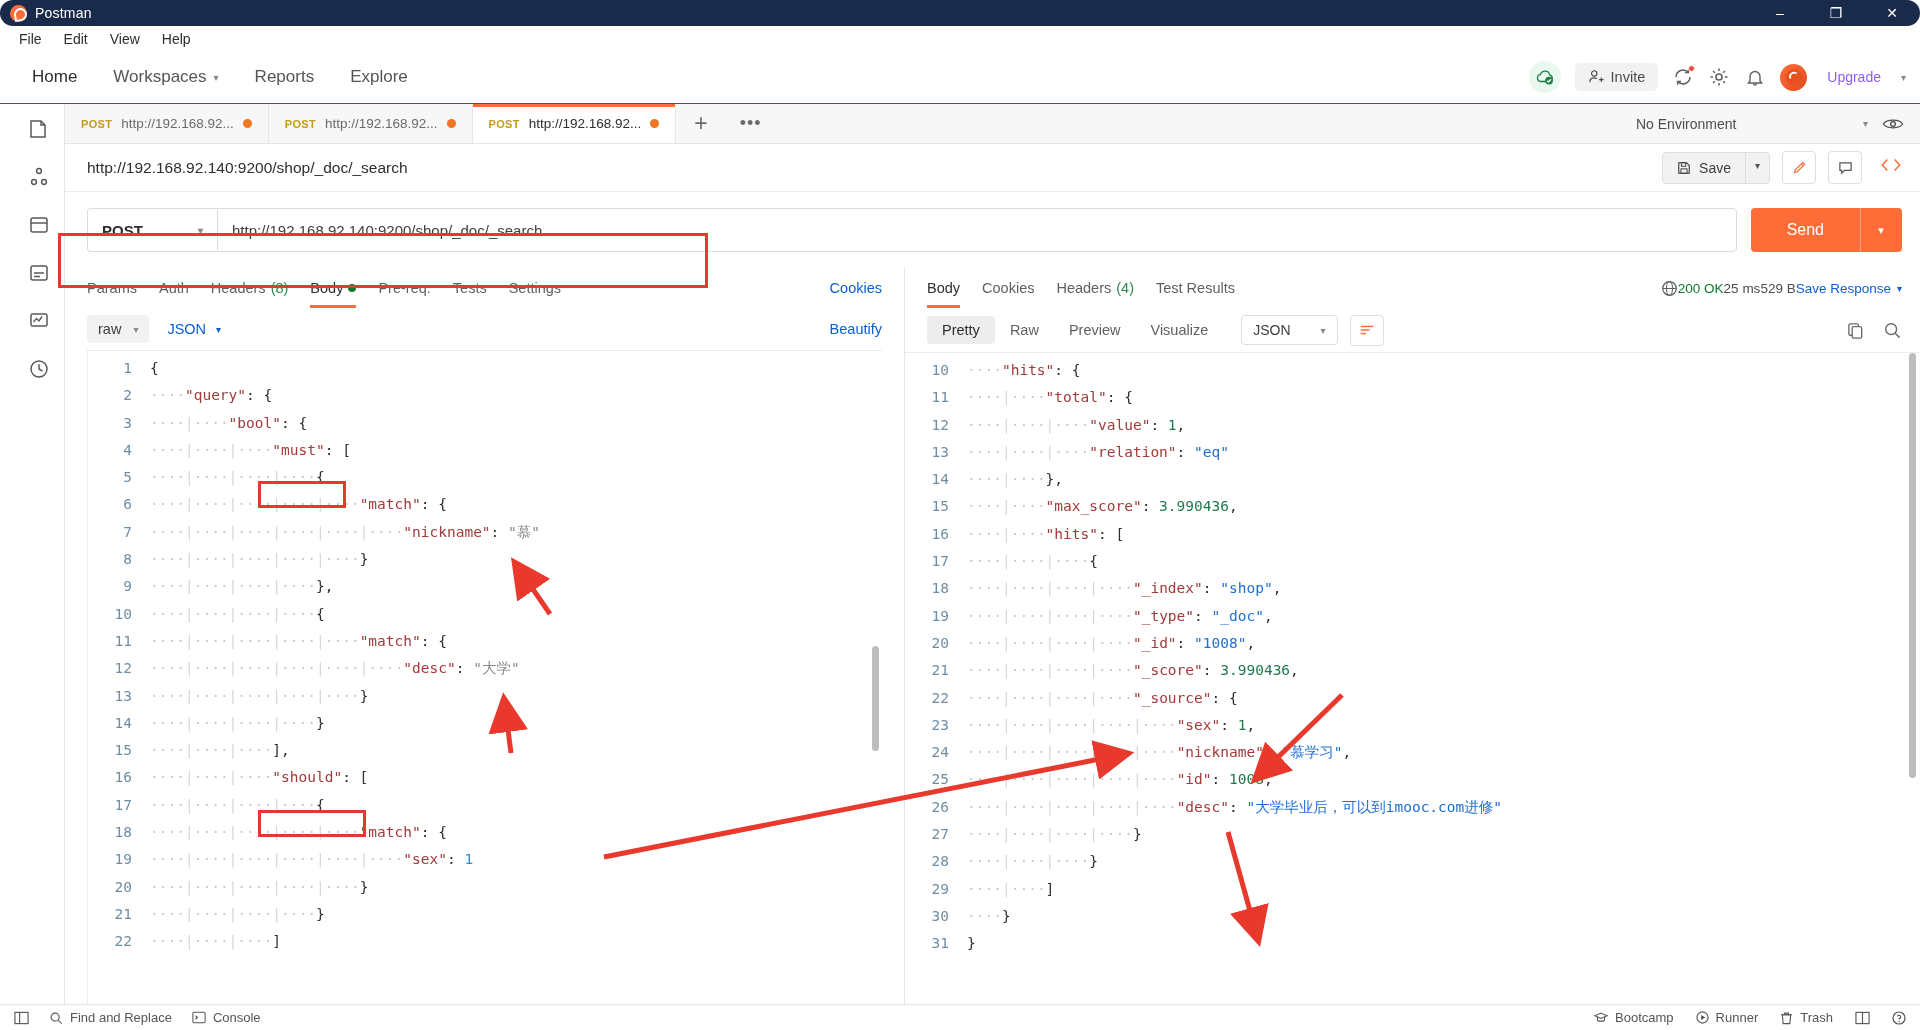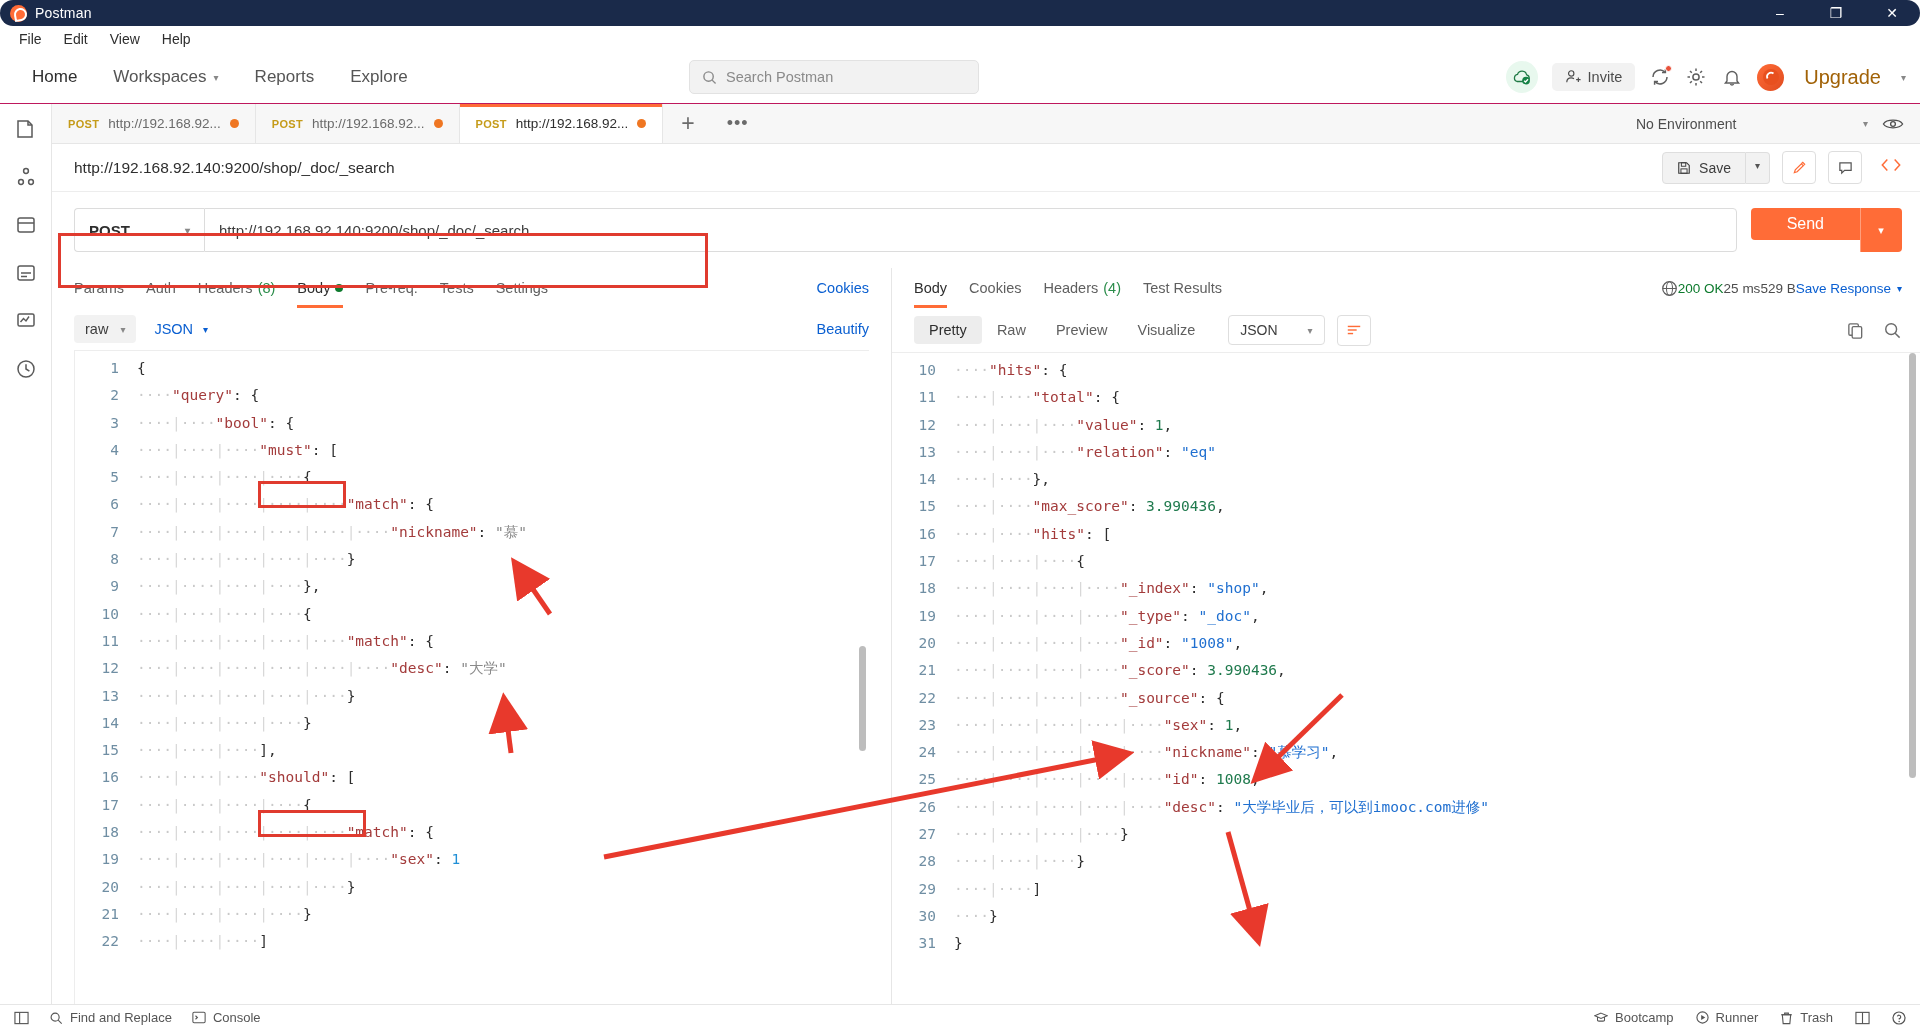--- a/index.html
+++ b/index.html
@@ -70,24 +70,24 @@
   .dot-red {
     position: absolute; right: -1px; top: -1px; width: 7px; height: 7px;
     border-radius: 50%; background: #e8513a; border: 1.5px solid #fff;
   }
   .avatar {
     width: 27px; height: 27px; border-radius: 50%;
     background: linear-gradient(135deg,#ff6c37 0%, #e04b1f 100%);
     display: flex; align-items: center; justify-content: center;
     color: #fff; font-size: 11px;
   }
-  .upgrade { font-size: 20px; color: #a16207; padding: 0 6px; }
-
-  
-  .wsbody { display: flex; height: calc(1030px - 26px - 25px - 53px - 26px); }
+  .upgrade { font-size: 14px; color: #8b5cf6; padding: 0 6px; }
+
+  
+  .wsbody { display: flex; height: calc(1030px - 26px - 25px - 53px - 26px); padding-left: 13px; }
 
   .leftrail {
     width: 52px; border-right: 1px solid #e6e6e6; background: #fff;
     display: flex; flex-direction: column; align-items: center;
     padding-top: 14px; gap: 26px; flex: none;
   }
   .rail-ico { width: 22px; height: 22px; color: #5a5a5a; }
 
   .mainarea { flex: 1; display: flex; flex-direction: column; min-width: 0; }
 
@@ -148,21 +148,21 @@
     color: #2e2e2e; font-weight: bold; background: #fff;
   }
   .url-input {
     flex: 1; height: 44px; border: 1px solid #dcdcdc; border-radius: 0 4px 4px 0;
     display: flex; align-items: center; padding: 0 14px; font-size: 15px;
     color: #3d3d3d; background: #fff;
   }
   .send-wrap { display: flex; margin-left: 14px; }
   .send-btn {
     background: #ff6c37; color: #fff; font-size: 16px; border-radius: 4px 0 0 4px;
-    padding: 0 36px; height: 32px; display: flex; align-items: center; font-weight: 500;
+    padding: 0 36px; height: 44px; display: flex; align-items: center; font-weight: 500;
   }
   .send-caret {
     background: #ff6c37; color: #fff; border-left: 1px solid #e2norm;
     border-radius: 0 4px 4px 0; width: 42px; height: 44px;
     display: flex; align-items: center; justify-content: center; font-size: 11px;
     box-shadow: inset 1px 0 0 rgba(255,255,255,.35);
   }
 
   
   .splitter { flex: 1; display: flex; min-height: 0; }
@@ -285,27 +285,20 @@
 
 <div class="appheader">
   <div class="nav-item home">Home</div>
   <div class="nav-item">
     <span>Workspaces</span>
     <span class="chev">▾</span>
   </div>
   <div class="nav-item">Reports</div>
   <div class="nav-item">Explore</div>
 
-  <div class="searchbox">
-    <svg width="15" height="15" viewBox="0 0 16 16">
-      <circle cx="7" cy="7" r="5" fill="none" stroke="#8a8a8a" stroke-width="1.5"></circle>
-      <line x1="10.8" y1="10.8" x2="14.5" y2="14.5" stroke="#8a8a8a" stroke-width="1.5"></line>
-    </svg>
-    <span>Search Postman</span>
-  </div>
 
   <div class="hdr-right">
     <div class="cloud-chip">
       <svg width="22" height="18" viewBox="0 0 24 20">
         <path d="M6.5 15 A4 4 0 0 1 7 7.2 A5.3 5.3 0 0 1 17.2 7.6 A3.8 3.8 0 0 1 17 15 Z" fill="none" stroke="#1f7a45" stroke-width="1.4"></path>
         <circle cx="16.5" cy="14" r="4.3" fill="#148245"></circle>
         <path d="M14.4 14.1 l1.5 1.5 l2.8 -3.1" fill="none" stroke="#fff" stroke-width="1.5"></path>
       </svg>
     </div>
     <div class="invite-btn">

